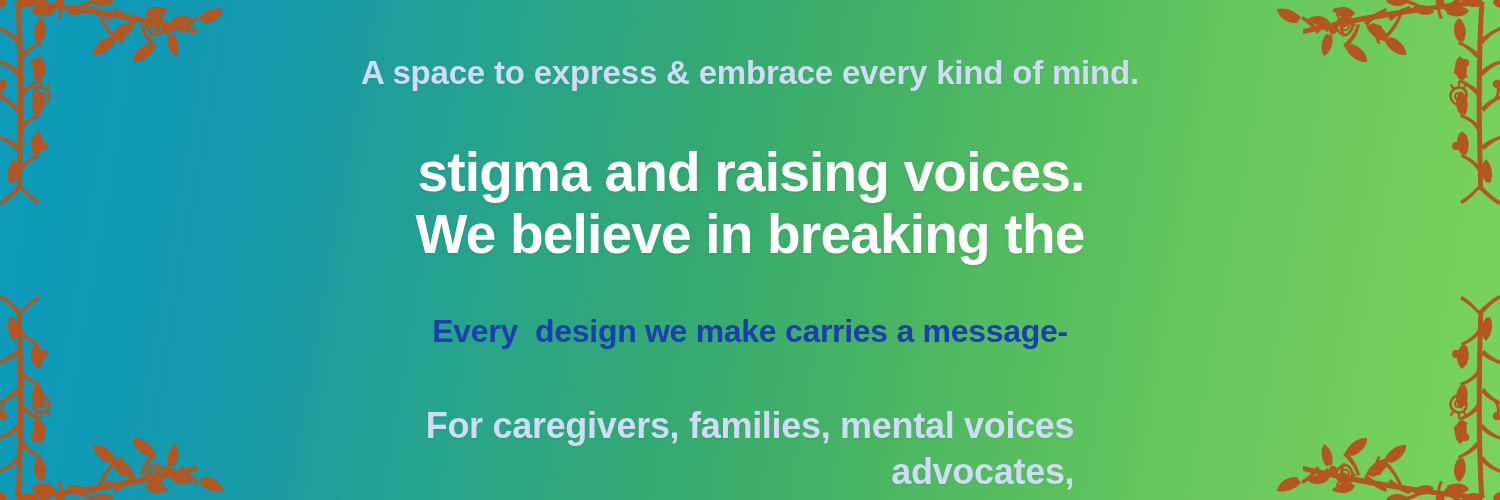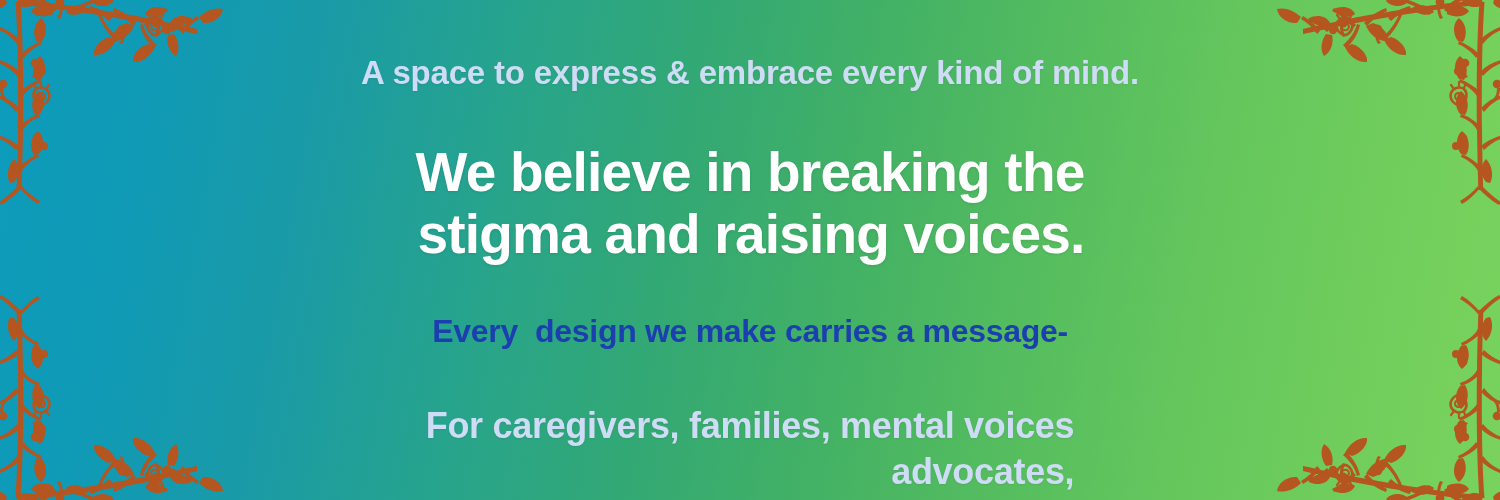--- a/index.html
+++ b/index.html
@@ -411,22 +411,22 @@
         <path d="M28 190 C33 196, 39 201, 46 205 L44 208 C37 204, 31 198, 26 192 Z"></path>
       </g>
     </svg>
   </div>
 
   <div class="text-stack">
 
     <p class="tagline">A space to express &amp; embrace every kind of mind.</p>
 
     <h1 class="headline">
+      <span class="hl-line">stigma and raising voices.</span>
       <span class="hl-line">We believe in breaking the</span>
-      <span class="hl-line">stigma and raising voices.</span>
     </h1>
 
     <p class="message">Every  design we make carries a message-</p>
 
     <p class="audience">
       <span class="aud-line">For caregivers, families, mental voices</span>
       <span class="aud-line">advocates,</span>
     </p>
 
   </div>

